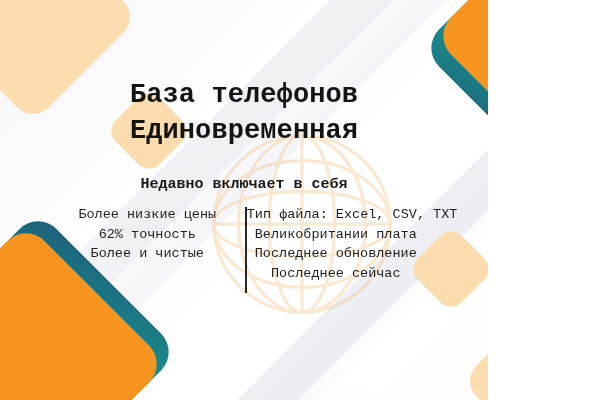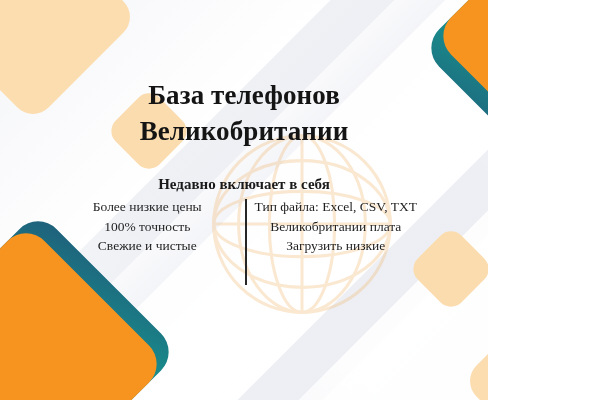--- a/index.html
+++ b/index.html
@@ -6,21 +6,21 @@
     margin: 0;
     padding: 0;
     background: #ffffff;
   }
   #stage {
     position: relative;
     width: 488px;
     height: 400px;
     overflow: hidden;
     background: #fbfbfd;
-    font-family: Liberation Serif, serif;
+    font-family: Liberation Mono, monospace;
   }
 
   
   .bg-base {
     position: absolute;
     inset: 0;
     background: linear-gradient(135deg, #f4f5f8 0%, #ffffff 38%, #f2f3f7 52%, #ffffff 70%, #f6f7fa 100%);
   }
   .band {
     position: absolute;
@@ -128,21 +128,21 @@
   .subtitle {
     margin: 0;
     padding-top: 27px;
     font-size: 15px;
     font-weight: 700;
     color: #1a1a1a;
     text-align: center;
   }
 
   .columns {
-    margin-top: 4px;
+    margin-top: 12px;
     display: flex;
     align-items: flex-start;
     justify-content: flex-end;
   }
   .col {
     display: flex;
     flex-direction: column;
     text-align: center;
   }
   .col-left  { width: 168px; padding-right: 14px; }
@@ -195,37 +195,38 @@
         <ellipse cx="100" cy="100" rx="92" ry="66"></ellipse>
         <line x1="100" y1="8" x2="100" y2="192"></line>
       </g>
     </svg>
   </div>
 
   <div class="content">
 
     <h1 class="title">
       <span>База телефонов</span><br>
-      <span>Великобритании</span>
+      <span>Единовременная</span>
     </h1>
 
     <div class="subtitle">Недавно включает в себя</div>
 
     <div class="columns">
 
       <div class="col col-left">
         <div class="item">Более низкие цены</div>
-        <div class="item">100% точность</div>
-        <div class="item">Свежие и чистые</div>
+        <div class="item">62% точность</div>
+        <div class="item">Более и чистые</div>
       </div>
 
       <div class="divider"></div>
 
       <div class="col col-right">
         <div class="item">Тип файла: Excel, CSV, TXT</div>
         <div class="item">Великобритании плата</div>
-        <div class="item">Загрузить низкие</div>
+        <div class="item">Последнее обновление</div>
+        <div class="item">Последнее сейчас</div>
       </div>
 
     </div>
   </div>
 
 </div>
 
 </body></html>

